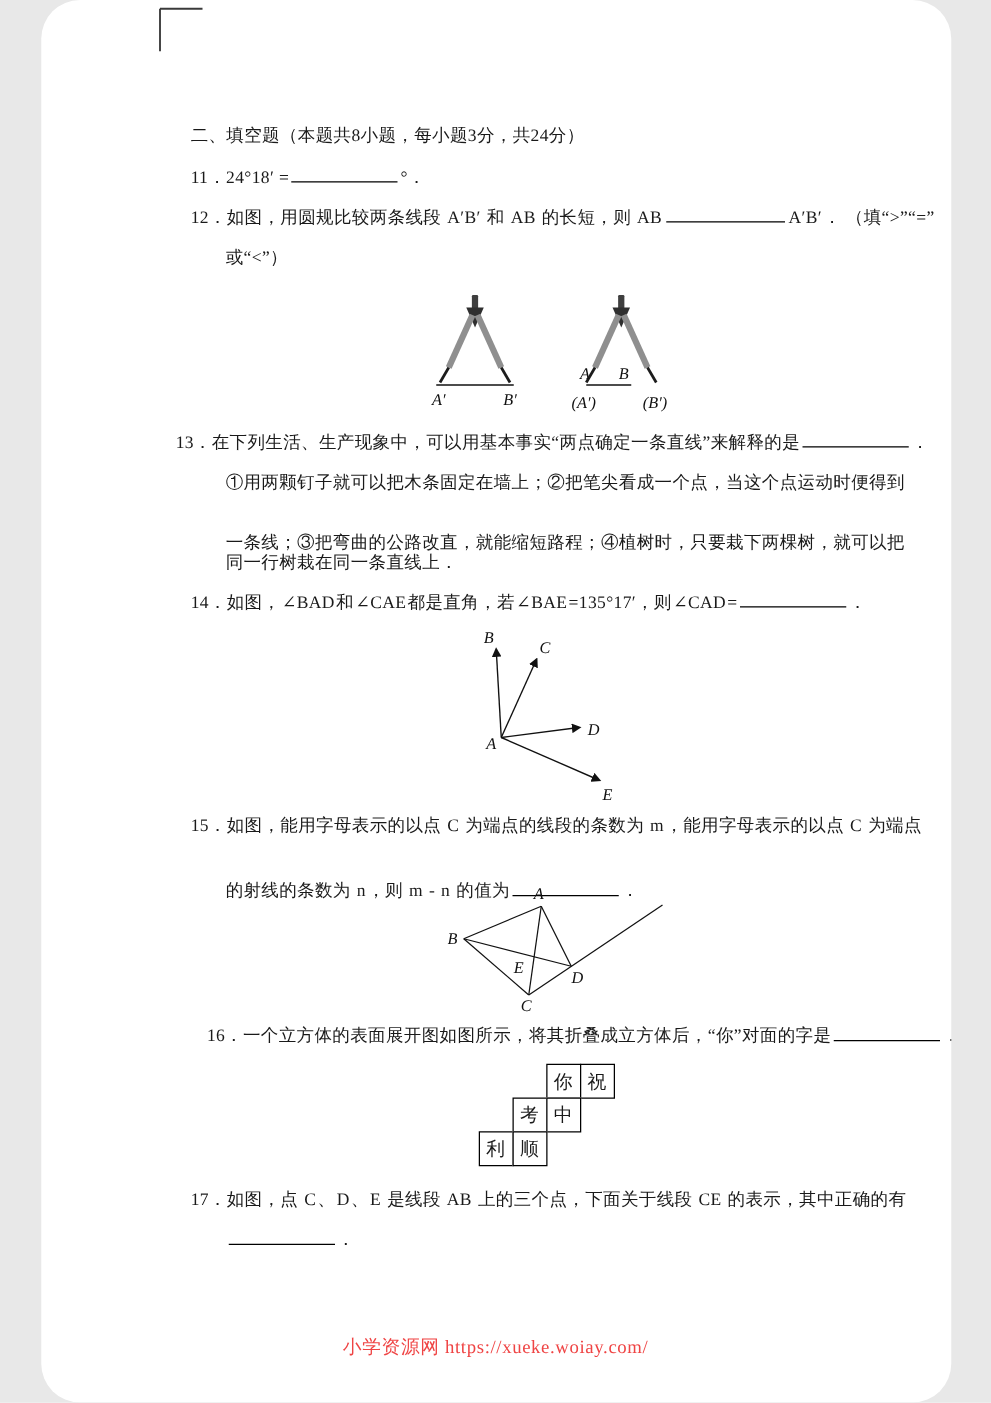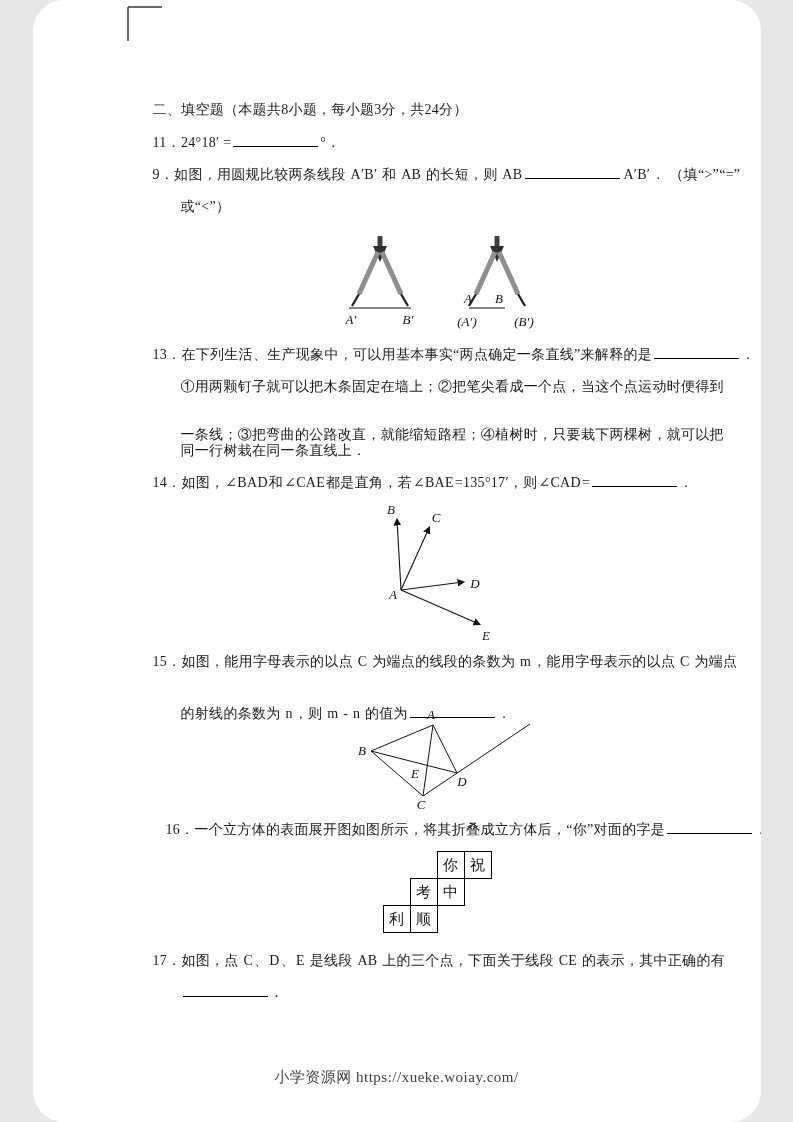--- a/index.html
+++ b/index.html
@@ -41,39 +41,39 @@
     box-sizing:border-box;
     display:flex;align-items:center;justify-content:center;
     font-size:15px;
     background:#fff;
   }
   .footer{
     position:absolute;
     left:0;right:0;top:1068px;
     text-align:center;
     font-size:15px;
-    color:#404040;
+    color:#ef4444;
     letter-spacing:0.5px;
   }
 </style>
 </head>
 <body>
 
 <div class="page">
 
   <svg class="fig" style="left:92px;top:4px;" width="40" height="40" viewBox="0 0 40 40">
     <line x1="3" y1="3" x2="37" y2="3" stroke="#3a3a3a" stroke-width="1.5"></line>
     <line x1="3" y1="3" x2="3" y2="37" stroke="#3a3a3a" stroke-width="1.5"></line>
   </svg>
 
   <div class="line" style="left:120px;top:100px;">二、填空题（本题共8小题，每小题3分，共24分）</div>
 
   <div class="line" style="left:120px;top:133px;"><span>11．24°18′ =</span><span class="blank" style="width: 85px;"></span><span>°．</span></div>
 
-  <div class="line" style="left:120px;top:165px;"><span>9．如图，用圆规比较两条线段 </span><span class="math">A′B′</span><span> 和 </span><span class="math">AB</span><span> 的长短，则 </span><span class="math">AB</span><span class="blank" style="width: 95px;"></span><span class="math">A′B′</span><span>． （填“&gt;”“=”</span></div>
+  <div class="line" style="left:120px;top:165px;"><span>12．如图，用圆规比较两条线段 </span><span class="math">A′B′</span><span> 和 </span><span class="math">AB</span><span> 的长短，则 </span><span class="math">AB</span><span class="blank" style="width: 95px;"></span><span class="math">A′B′</span><span>． （填“&gt;”“=”</span></div>
   <div class="line" style="left:148px;top:197px;"><span>或“&lt;”）</span></div>
 
   <svg class="fig" style="left:298px;top:224px;" width="232" height="110" viewBox="0 0 232 110">
     <defs>
       <g id="compass">
         <rect x="-2.5" y="0" width="5" height="12" rx="1" fill="#3f3f3f"></rect>
         <polygon points="-7,10 7,10 0,26" fill="#2f2f2f"></polygon>
         <line x1="-2" y1="16" x2="-21" y2="58" stroke="#8f8f8f" stroke-width="5"></line>
         <line x1="2" y1="16" x2="21" y2="58" stroke="#8f8f8f" stroke-width="5"></line>
         <line x1="-21" y1="58" x2="-28" y2="70" stroke="#1c1c1c" stroke-width="2.2"></line>
@@ -91,21 +91,21 @@
     <text class="fig-label" x="20" y="100" text-anchor="middle">A′</text>
     <text class="fig-label" x="77" y="100" text-anchor="middle">B′</text>
 
     <line x1="138" y1="84" x2="174" y2="84" stroke="#111" stroke-width="1.2"></line>
     <text class="fig-label" x="137" y="79" text-anchor="middle">A</text>
     <text class="fig-label" x="168" y="79" text-anchor="middle">B</text>
     <text class="fig-label" x="136" y="102" text-anchor="middle">(A′)</text>
     <text class="fig-label" x="193" y="102" text-anchor="middle">(B′)</text>
   </svg>
 
-  <div class="line" style="left:120px;top:345px;font-family:Liberation Serif, serif;"><span>13．在下列生活、生产现象中，可以用基本事实“两点确定一条直线”来解释的是</span><span class="blank" style="width: 85px;"></span><span>．</span></div>
+  <div class="line" style="left:108px;top:345px;font-family:Liberation Serif, serif;"><span>13．在下列生活、生产现象中，可以用基本事实“两点确定一条直线”来解释的是</span><span class="blank" style="width: 85px;"></span><span>．</span></div>
   <div class="line" style="left:148px;top:377px;"><span>①用两颗钉子就可以把木条固定在墙上；②把笔尖看成一个点，当这个点运动时便得到</span></div>
   <div class="line" style="left:148px;top:409px;margin-top:16px;"><span>一条线；③把弯曲的公路改直，就能缩短路程；④植树时，只要栽下两棵树，就可以把</span></div>
   <div class="line" style="left:148px;top:441px;"><span>同一行树栽在同一条直线上．</span></div>
 
   <div class="line" style="left:120px;top:473px;"><span>14．如图，</span><span class="math">∠BAD</span><span>和</span><span class="math">∠CAE</span><span>都是直角，若</span><span class="math">∠BAE</span><span>=135°17′，则</span><span class="math">∠CAD</span><span>=</span><span class="blank" style="width: 85px;"></span><span>．</span></div>
 
   <svg class="fig" style="left:330px;top:498px;" width="150" height="150" viewBox="0 0 150 150">
     <line x1="38" y1="92" x2="34" y2="22" stroke="#111" stroke-width="1.1" marker-end="url(#arrow)"></line>
     <line x1="38" y1="92" x2="66" y2="30" stroke="#111" stroke-width="1.1" marker-end="url(#arrow)"></line>
     <line x1="38" y1="92" x2="100" y2="84" stroke="#111" stroke-width="1.1" marker-end="url(#arrow)"></line>

